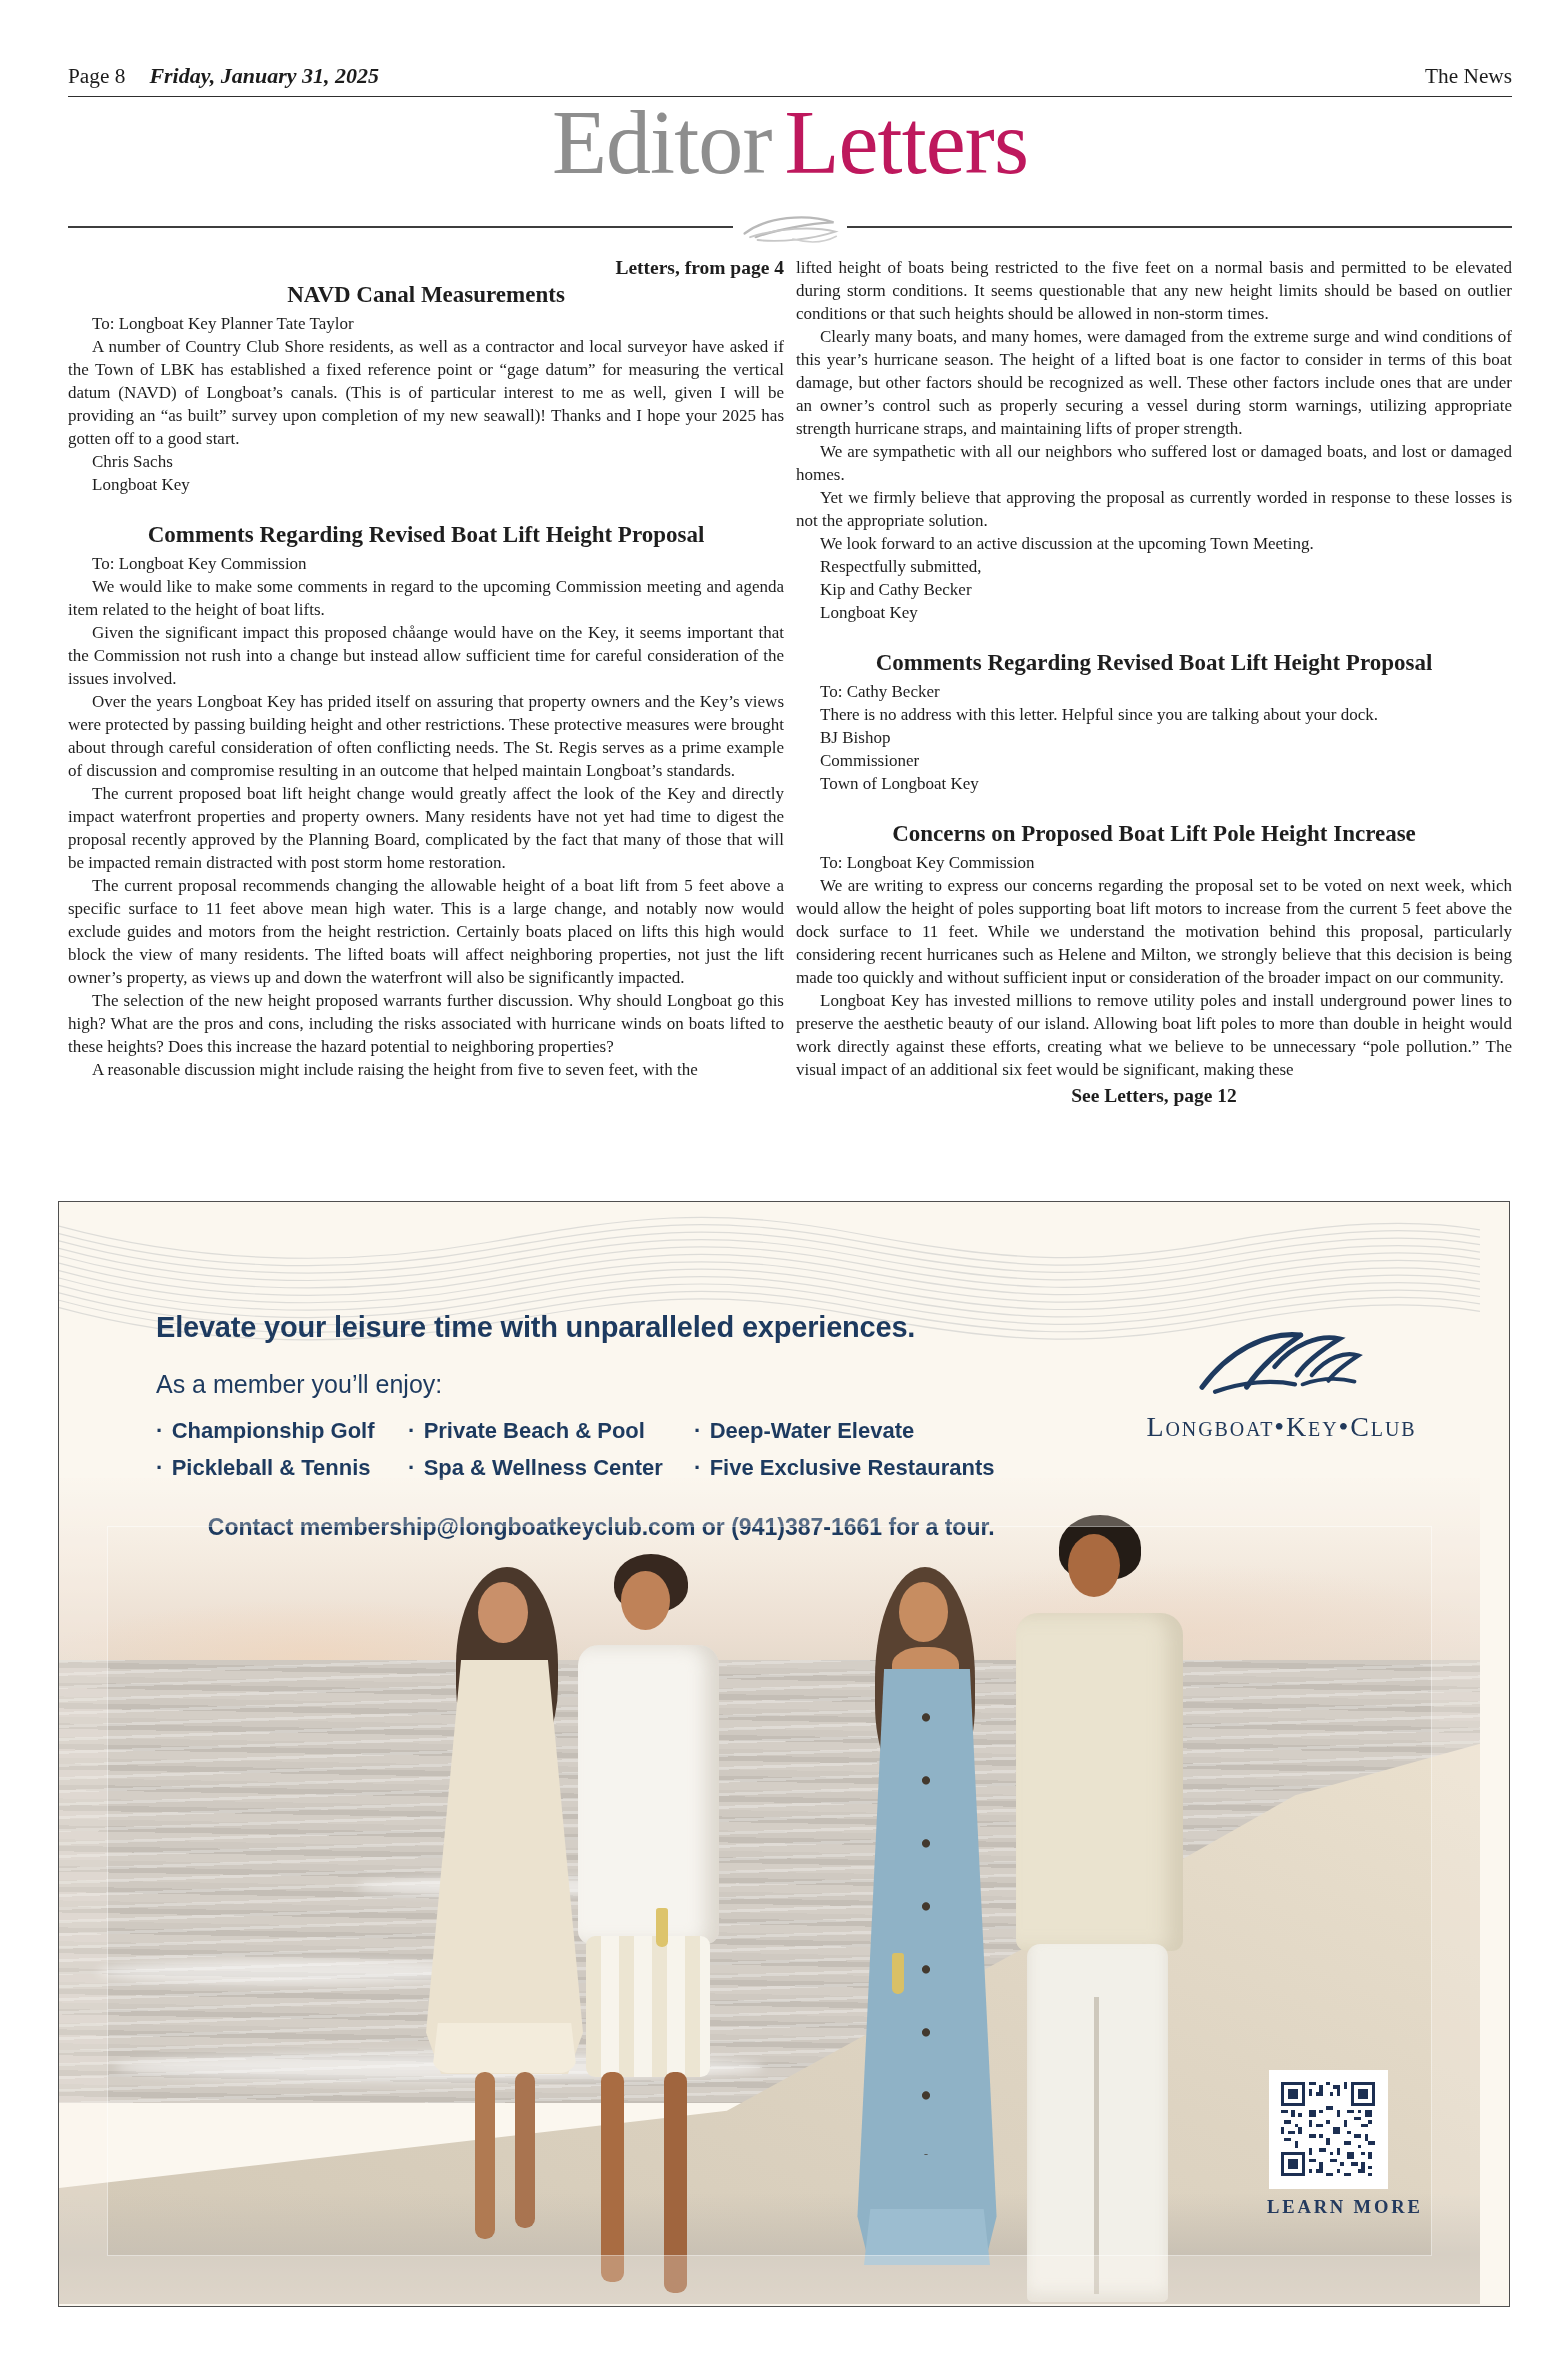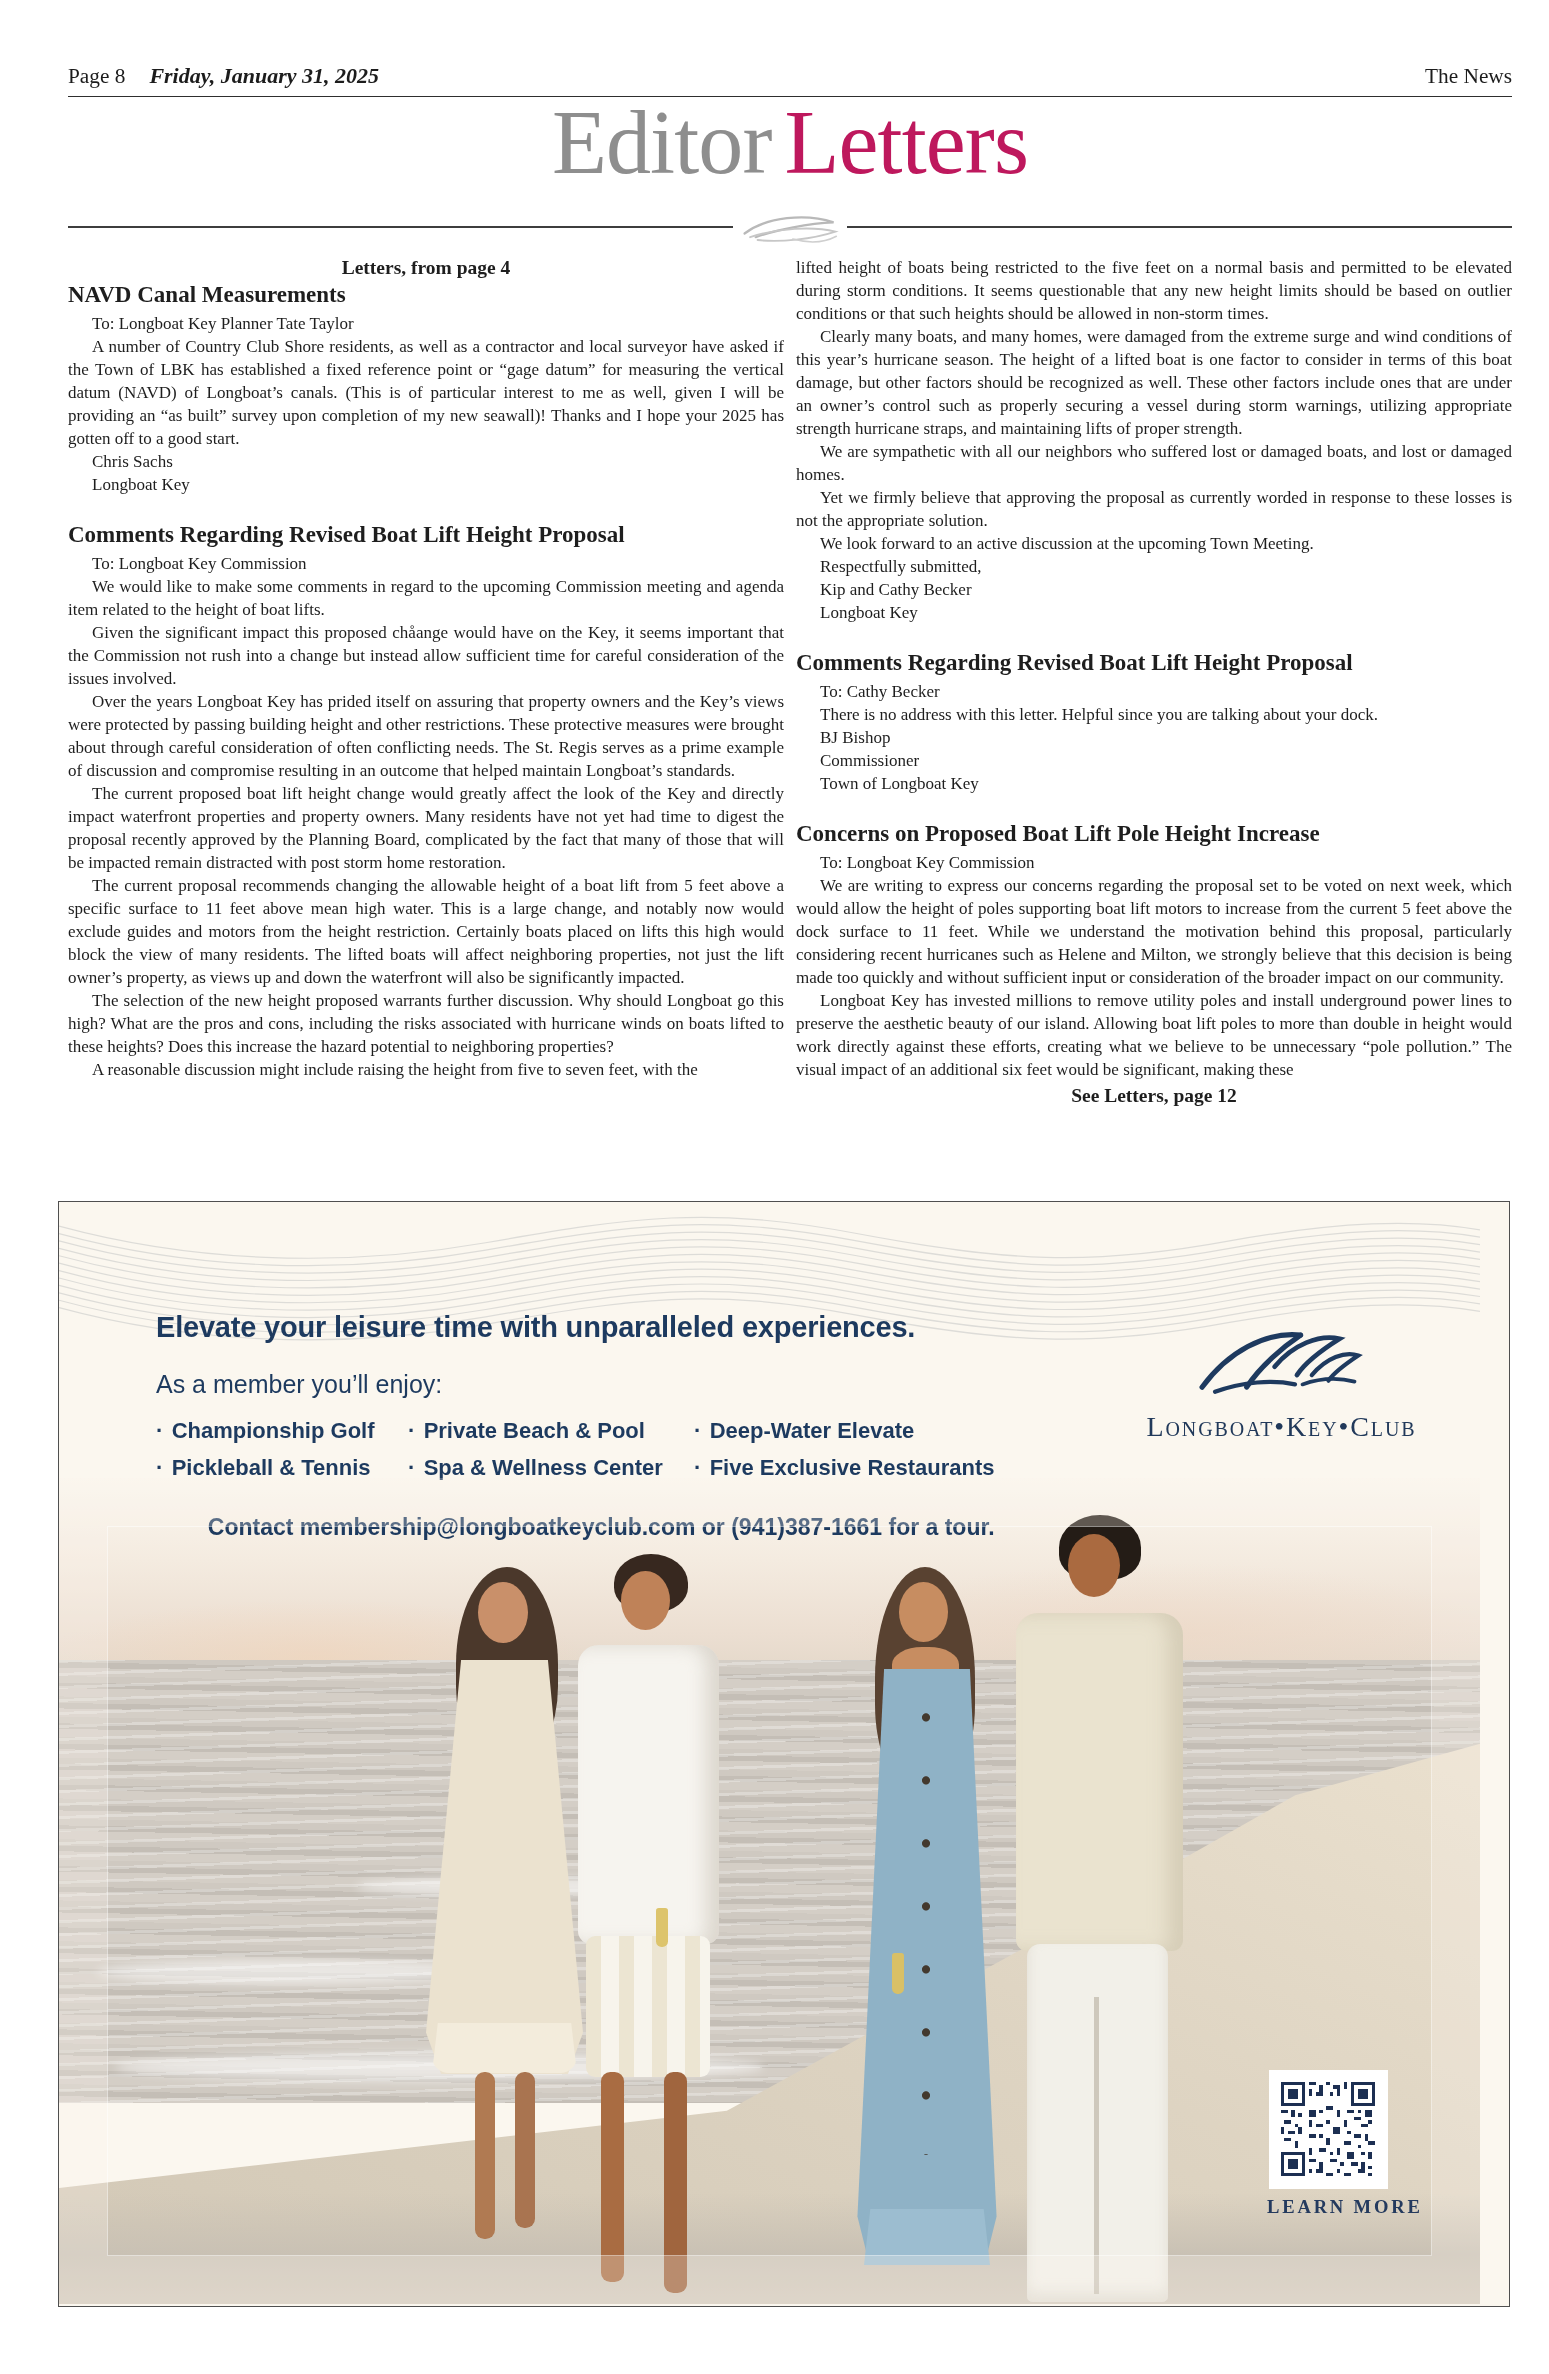--- a/index.html
+++ b/index.html
@@ -42,23 +42,23 @@
 
   
   .columns {
     position:absolute; left:68px; top:256px; width:1444px; height:939px;
   }
   .col { position:absolute; top:0; width:716px; }
   .col-left  { left:0; }
   .col-right { left:728px; }
 
   .col { font-size:17px; line-height:23px; text-align:justify; hyphens:auto; color:#1e1e1e; }
-  .kicker { font-weight:bold; font-size:19.5px; line-height:24px; text-align:center; }
+  .kicker { font-weight:bold; font-size:19.5px; line-height:24px; text-align:right; }
   .letter-heading {
-    font-weight:bold; font-size:23px; line-height:29px; text-align:left;
+    font-weight:bold; font-size:23px; line-height:29px; text-align:center;
     margin-top:0; margin-bottom:2.8px; letter-spacing:0;
   }
   .gap-top { margin-top:24px; }
   .to-line, .sig-line { padding-left:24px; text-align:left; }
   .para { text-indent:24px; }
   .para-cont { text-indent:0; }
   .jump-line { font-weight:bold; font-size:19.5px; text-align:center; margin-top:3.7px; }
 
   
   .ad {

